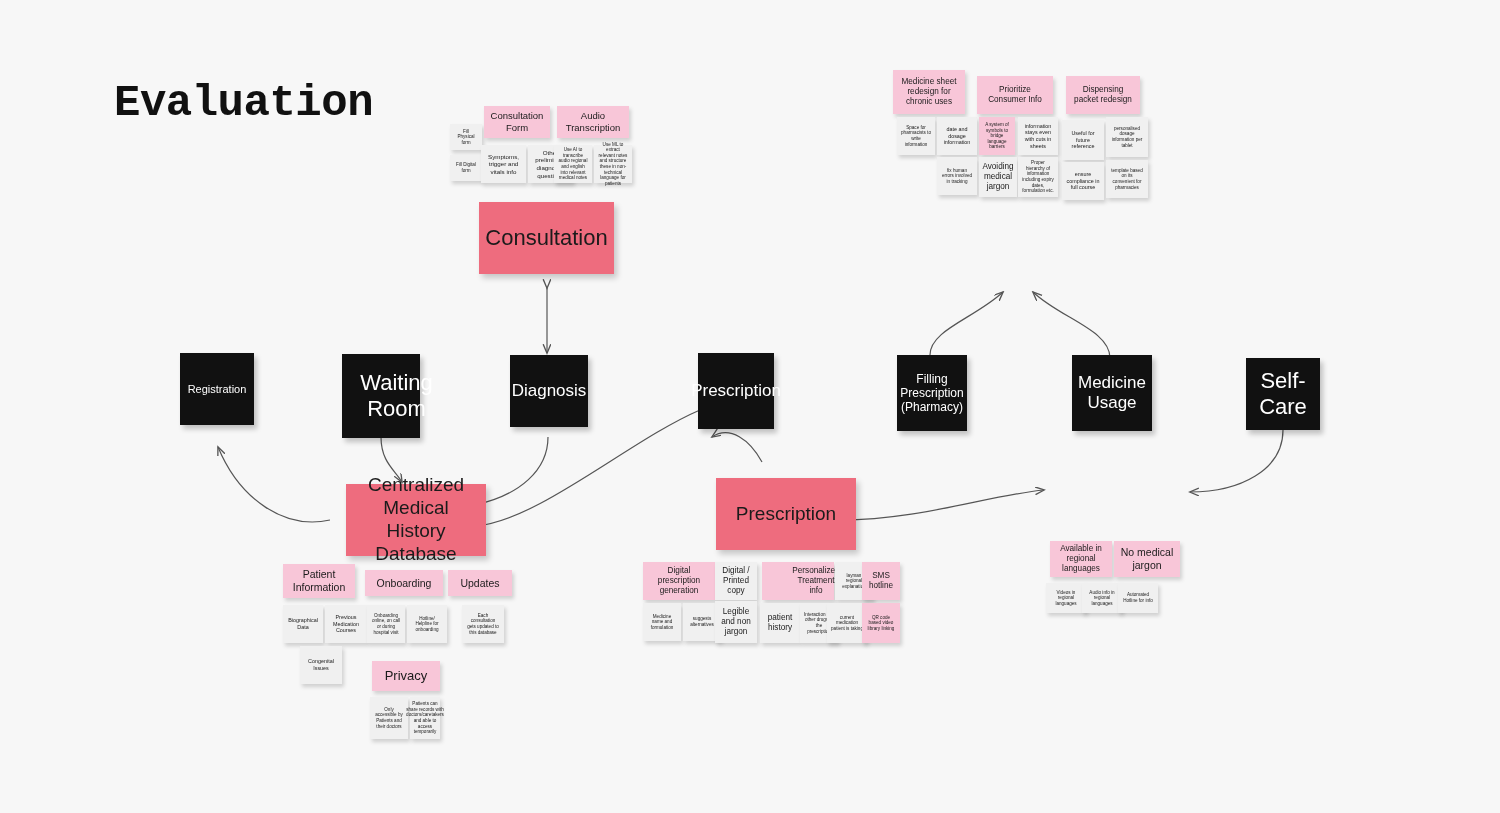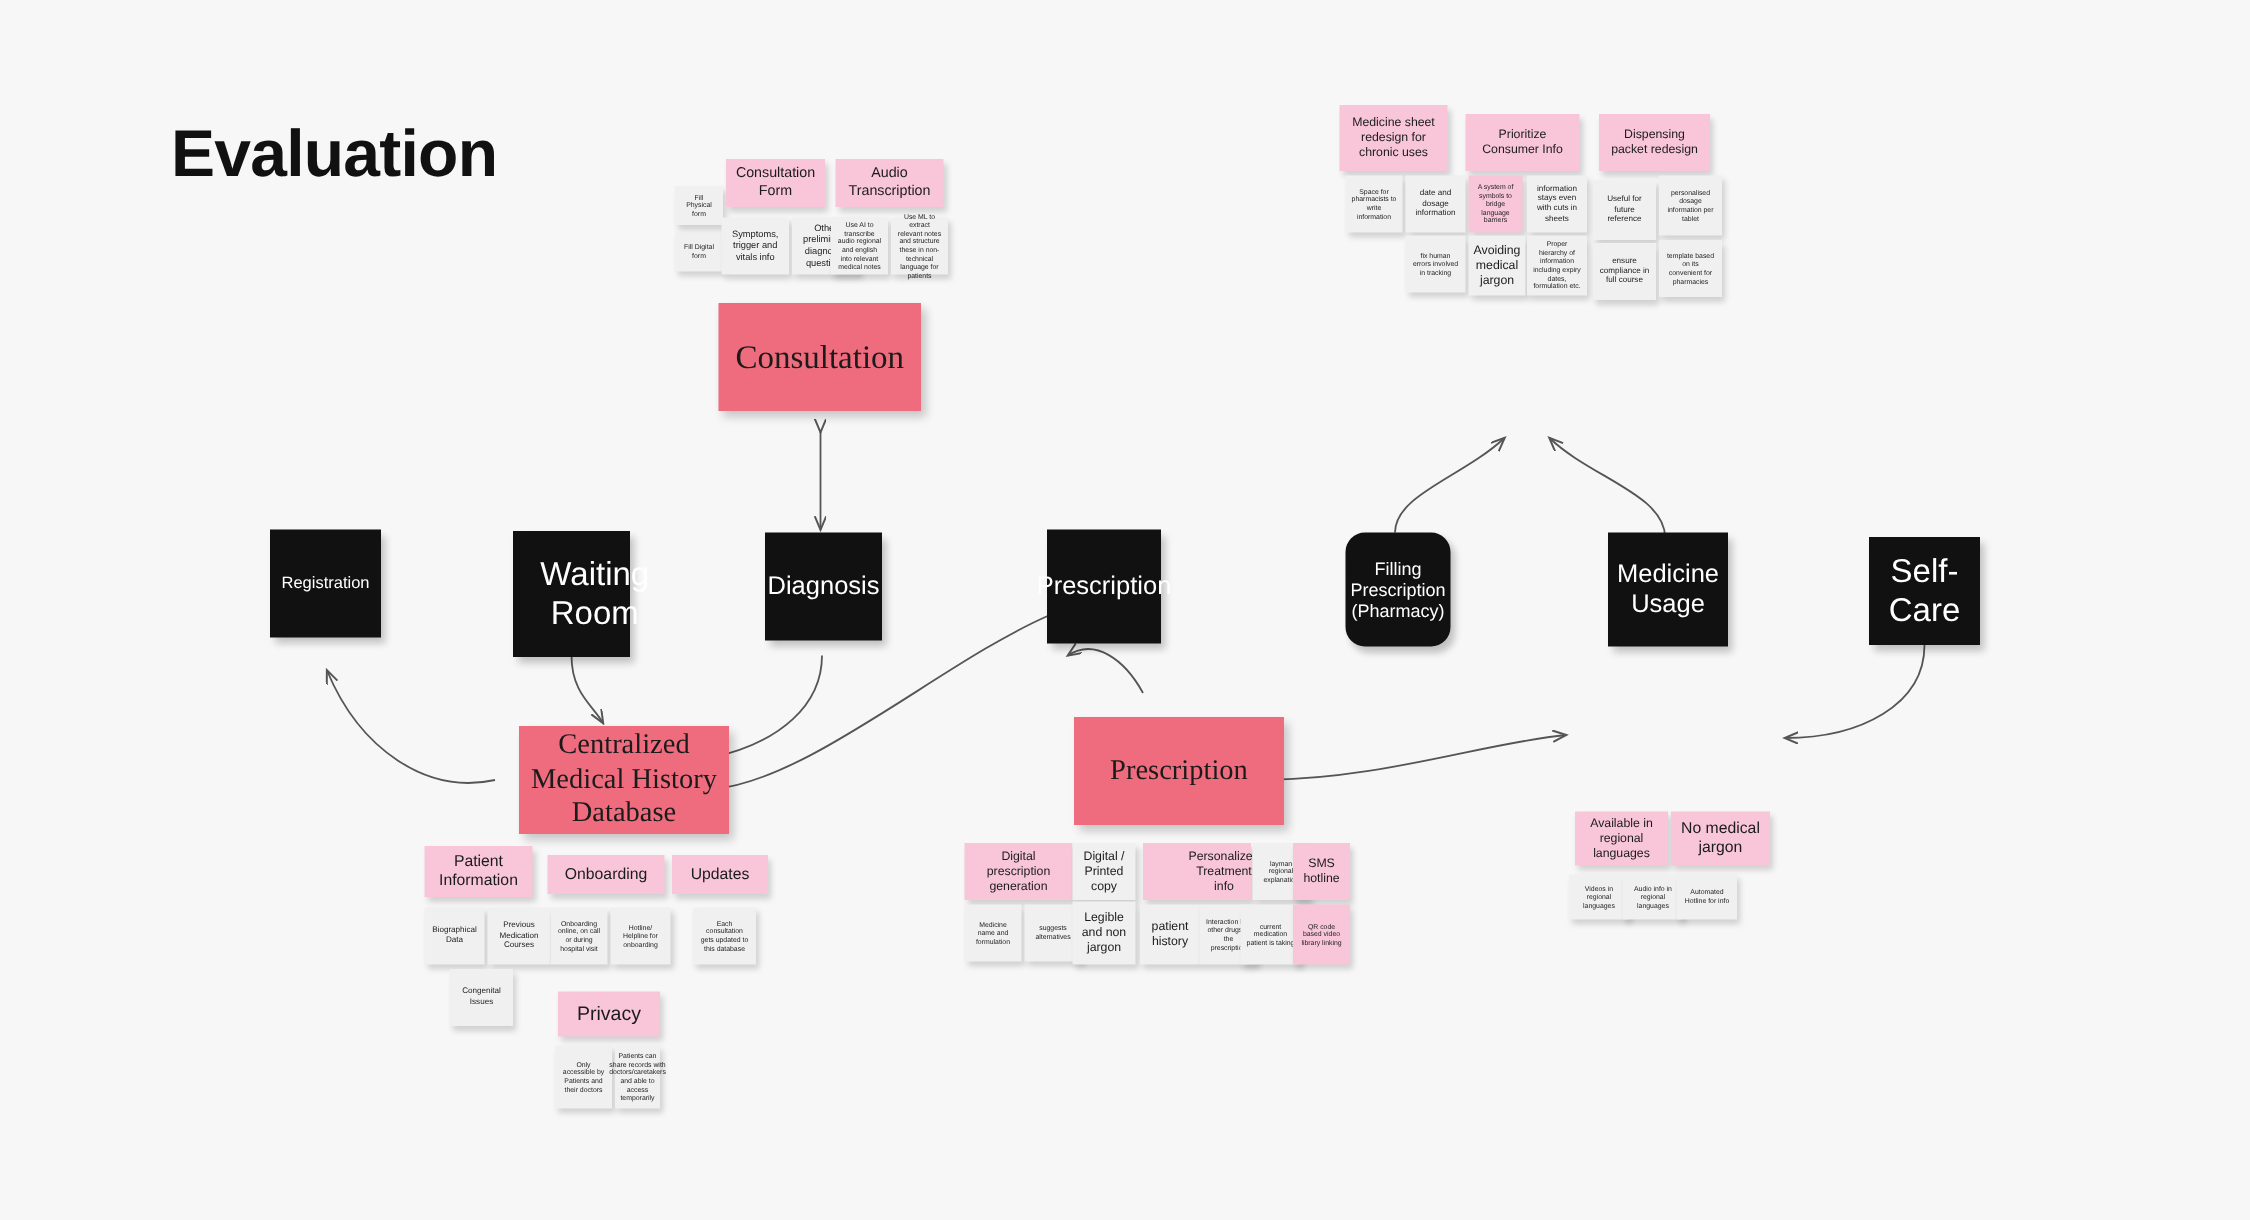--- a/index.html
+++ b/index.html
@@ -14,44 +14,43 @@
   #canvas{position:absolute;inset:0;}
   svg#wires{position:absolute;left:0;top:0;width:1500px;height:813px;pointer-events:none;z-index:1;}
 
   .node{position:absolute;box-sizing:border-box;z-index:2;}
 
   
   #page-title{
     position:absolute;left:114px;top:78px;
     font-size:44px;font-weight:bold;letter-spacing:-0.5px;
     color:#111;z-index:3;
-    font-family:Liberation Sans, sans-serif;
+    font-family:Liberation Mono, monospace;
   }
 
   
   .stage{
     background:#111;color:#fff;
     display:flex;align-items:center;justify-content:center;
     text-align:center;line-height:1.18;
     box-shadow:3px 4px 5px rgba(0,0,0,.22);
     padding:4px 6px;
   }
   .stage.sm{font-size:11px;}
-  .stage.md{font-size:12px;border-radius:13px;}
+  .stage.md{font-size:12px;}
   .stage.lg{font-size:17px;}
   .stage.xl{font-size:22px;}
 
   
   .theme{
     background:#ee6c7e;color:#1b1b1b;
     display:flex;align-items:center;justify-content:center;
     text-align:center;line-height:1.2;
     box-shadow:3px 4px 6px rgba(0,0,0,.20);
     padding:4px 8px;
-    font-family:Liberation Serif, serif;
   }
   .theme.t28{font-size:22px;}
   .theme.t24{font-size:19px;margin-left:16px;}
 
   
   .note{
     display:flex;align-items:center;justify-content:center;
     text-align:center;line-height:1.22;
     box-shadow:2px 3px 4px rgba(0,0,0,.16);
     padding:3px 4px;box-sizing:border-box;

